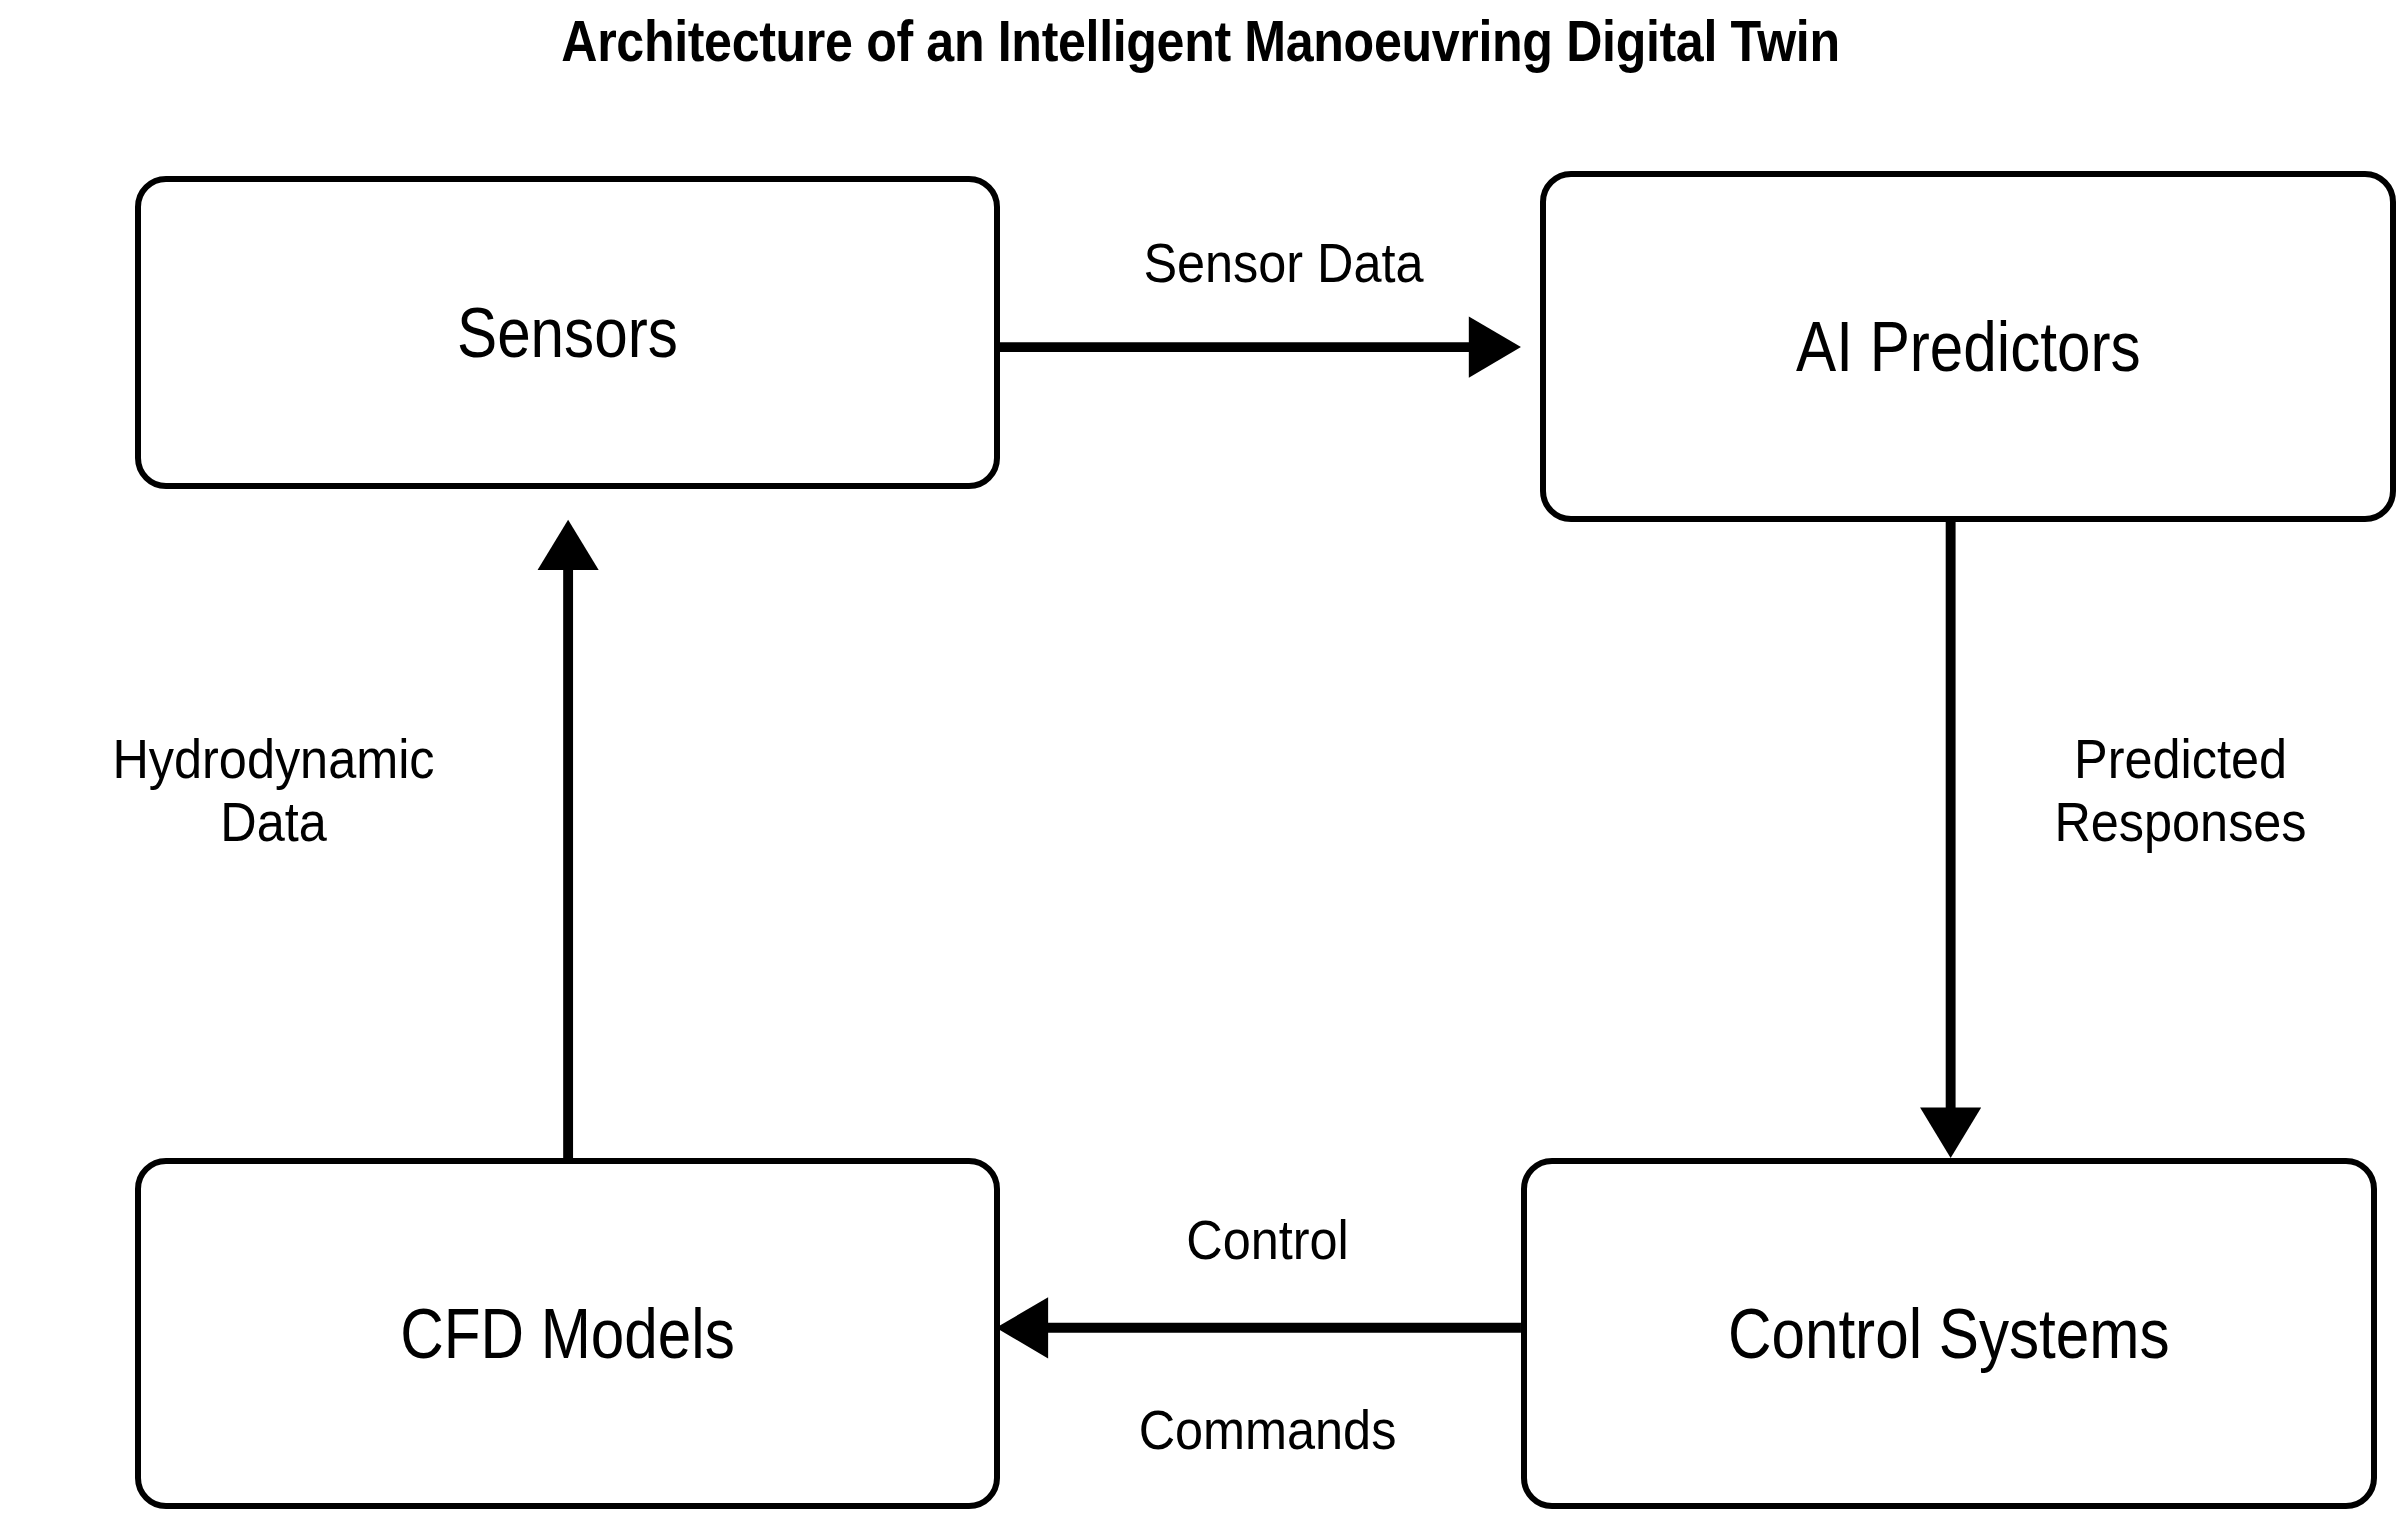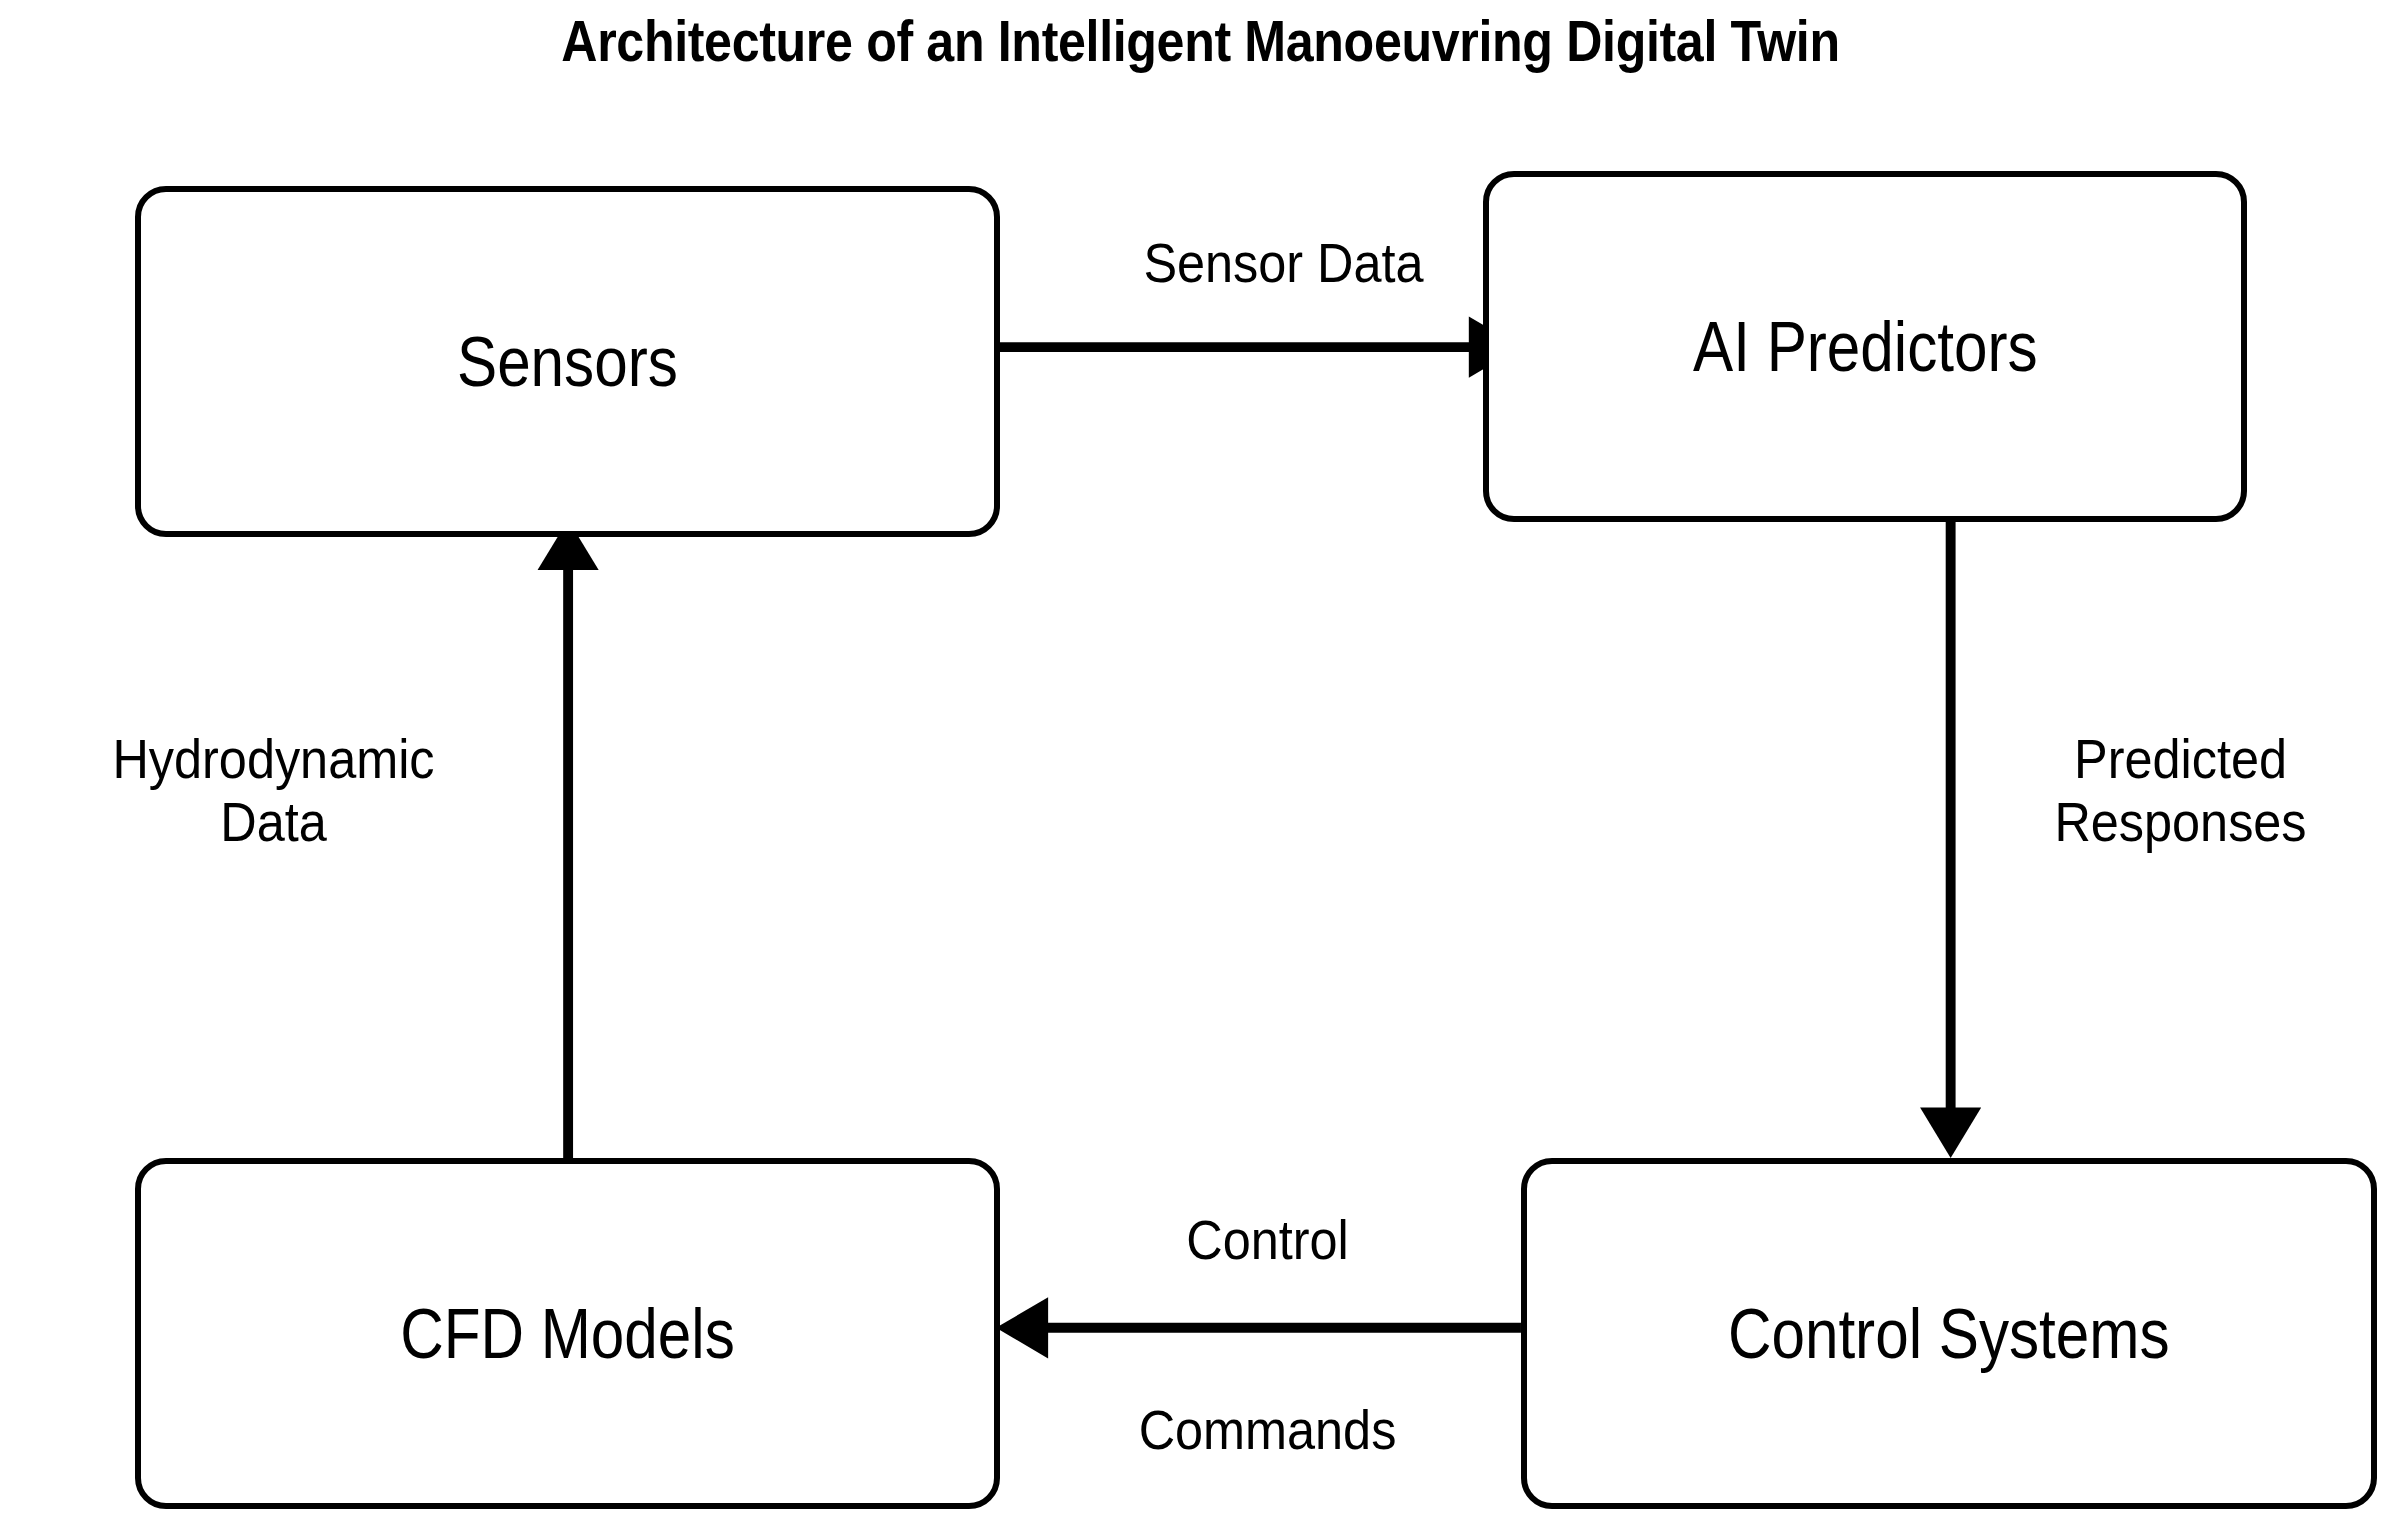--- a/index.html
+++ b/index.html
@@ -49,22 +49,22 @@
   }
   .node-label {
     font-family: "Liberation Sans", sans-serif;
     font-weight: normal;
     font-size: 70px;
     line-height: 1;
     transform: scaleX(0.86);
     white-space: nowrap;
     color: #000000;
   }
-  #node-sensors     { left: 135px;  top: 186px;  width: 865px; height: 351px; align-items: center; }
-  #node-ai          { left: 1483px; top: 171px;  width: 764px; height: 351px; }
+  #node-sensors     { left: 135px;  top: 176px;  width: 865px; height: 313px; align-items: center; }
+  #node-ai          { left: 1540px; top: 171px;  width: 856px; height: 351px; }
   #node-cfd         { left: 135px;  top: 1158px; width: 865px; height: 351px; }
   #node-control     { left: 1521px; top: 1158px; width: 856px; height: 351px; justify-content: center; }
 
   .edge-svg {
     position: absolute;
     left: 0;
     top: 0;
     width: 2401px;
     height: 1523px;
     overflow: visible;

